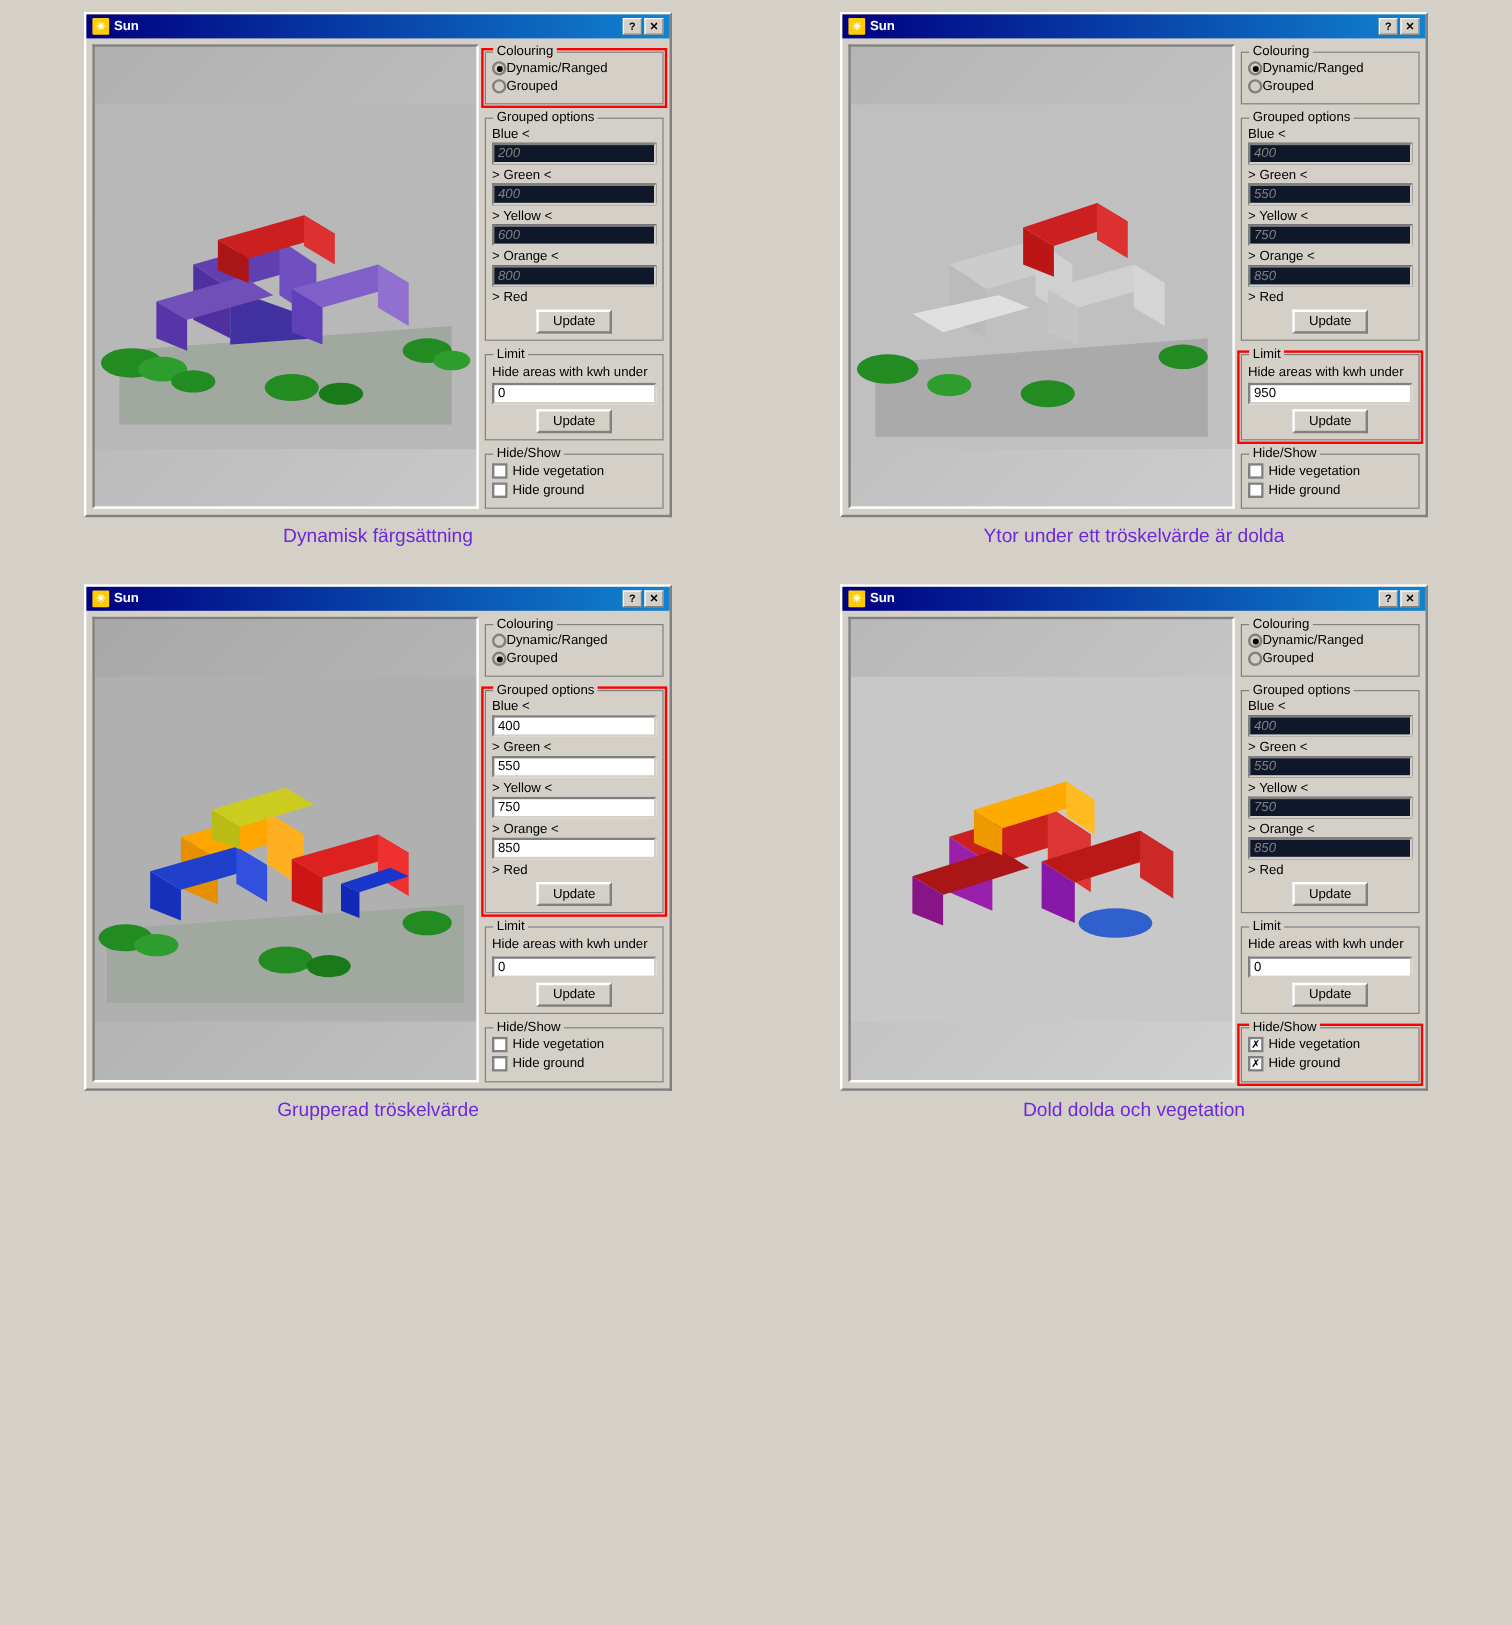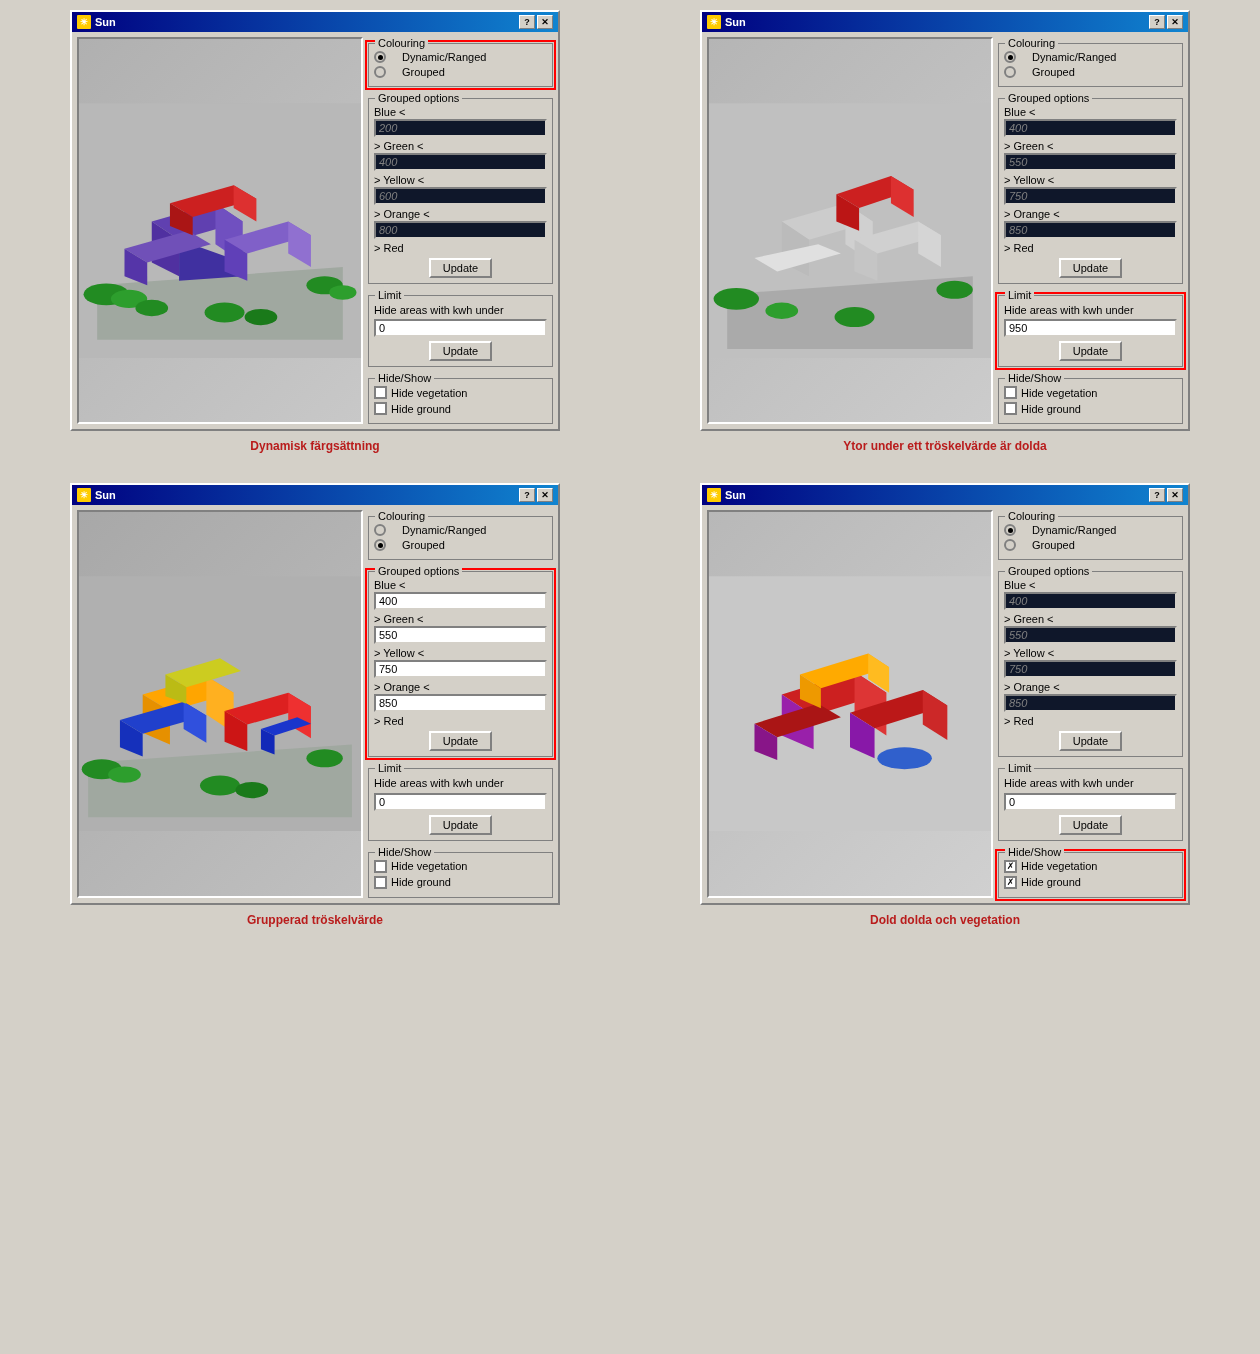--- a/index.html
+++ b/index.html
@@ -24,23 +24,23 @@
     }
 
     .screenshot-cell {
       display: flex;
       flex-direction: column;
       align-items: center;
     }
 
     .caption {
       margin-top: 8px;
-      font-weight: bold;
-      font-size: 12px;
-      color: #b91c1c;
+      font-weight: normal;
+      font-size: 16px;
+      color: #6d28d9;
     }
 
     
     .win {
       background: #d4d0c8;
       border: 2px solid #808080;
       border-top-color: #ffffff;
       border-left-color: #ffffff;
       width: 490px;
     }
@@ -110,21 +110,21 @@
       border-top-color: #808080;
       border-left-color: #808080;
       border-right-color: #fff;
       border-bottom-color: #fff;
       overflow: hidden;
       position: relative;
     }
 
     
     .right-panel {
-      width: 185px;
+      width: 149px;
       display: flex;
       flex-direction: column;
       gap: 5px;
     }
 
     
     .groupbox {
       border: 1px solid #808080;
       padding: 4px 5px 5px 5px;
       position: relative;
@@ -142,21 +142,21 @@
     }
 
     .groupbox-content {
       margin-top: 3px;
     }
 
     
     .radio-row {
       display: flex;
       align-items: flex-end;
-      gap: 16px;
+      gap: 0;
       margin-bottom: 3px;
     }
 
     .radio-input {
       width: 12px;
       height: 12px;
       border-radius: 50%;
       border: 2px solid #808080;
       background: #d4d0c8;
       display: flex;

